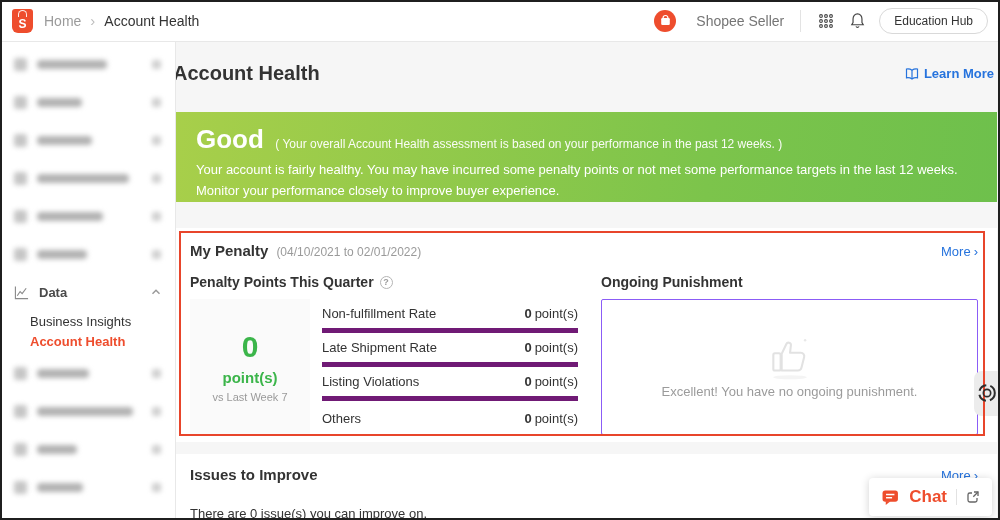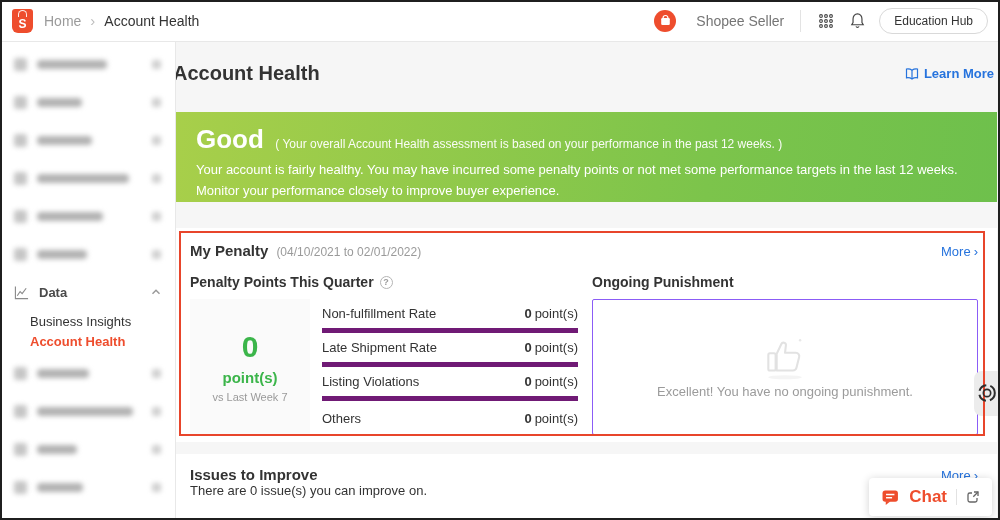--- a/index.html
+++ b/index.html
@@ -60,21 +60,21 @@
   .banner-desc{font-size:13px;margin-top:6px;line-height:1.6;}
 
   .penalty-card{position:absolute;top:186px;left:7px;right:3px;height:214px;background:#fff;
                 padding:14px 19px 0 18px;box-sizing:border-box;}
   .red-box{position:absolute;top:189px;left:14px;width:806px;height:205px;
            border:2px solid #e8452b;box-sizing:border-box;z-index:6;pointer-events:none;}
   .pen-header{display:flex;align-items:baseline;}
   .pen-title{font-size:15px;font-weight:bold;color:#333;}
   .pen-period{font-size:12px;color:#9a9a9a;margin-left:8px;}
   .more-link{margin-left:auto;color:#2673DD;font-size:13px;cursor:pointer;display:flex;align-items:center;gap:3px;}
-  .pen-cols{display:flex;margin-top:15px;}
+  .pen-cols{display:flex;margin-top:15px;gap:9px;}
   .col-left{width:388px;flex:none;}
   .col-right{flex:1;margin-left:14px;}
   .col-heading{font-size:14px;font-weight:bold;color:#333;display:flex;align-items:center;gap:6px;}
   .q-icon{width:13px;height:13px;border:1px solid #b5b5b5;border-radius:50%;color:#9a9a9a;
           font-size:9px;display:flex;align-items:center;justify-content:center;cursor:pointer;box-sizing:border-box;}
   .summary-row{display:flex;margin-top:9px;}
   .summary-box{width:120px;height:136px;background:#fafafa;flex:none;
                display:flex;flex-direction:column;align-items:center;justify-content:center;}
   .big-val{color:#3bb54a;font-size:30px;font-weight:bold;line-height:1;}
   .big-unit{color:#3bb54a;font-size:15px;font-weight:bold;margin-top:7px;}
@@ -86,21 +86,21 @@
   .pval b{font-weight:bold;}
   .pval span{margin-left:3px;}
   .empty-box{margin-top:9px;height:136px;border:1px solid #8b5cf6;border-radius:2px;background:#fff;
              display:flex;flex-direction:column;align-items:center;justify-content:center;box-sizing:border-box;}
   .empty-text{color:#9b9b9b;font-size:13px;margin-top:4px;}
 
   .issues-card{position:absolute;top:412px;left:7px;right:3px;bottom:0;background:#fff;
                padding:12px 19px 0 18px;box-sizing:border-box;}
   .issues-header{display:flex;align-items:baseline;}
   .issues-title{font-size:15px;font-weight:bold;color:#333;}
-  .issues-text{font-size:13px;color:#333;margin-top:0;}
+  .issues-text{font-size:13px;color:#333;margin-top:23px;}
 
   
   .side-tab{position:absolute;top:371px;right:0;width:26px;height:45px;background:#ececec;
             border-radius:8px 0 0 8px;z-index:5;cursor:pointer;}
   .side-tab-icon{position:absolute;top:382px;right:2px;width:22px;height:22px;z-index:7;pointer-events:none;}
   .chat-widget{position:absolute;right:8px;bottom:4px;height:38px;background:#fff;border-radius:4px;
                box-shadow:0 1px 8px rgba(0,0,0,.18);display:flex;align-items:center;
                padding:0 12px;gap:9px;z-index:20;cursor:pointer;}
   .chat-label{color:#EE4D2D;font-size:17px;font-weight:bold;}
   .chat-divider{width:1px;height:16px;background:#e2e2e2;}

